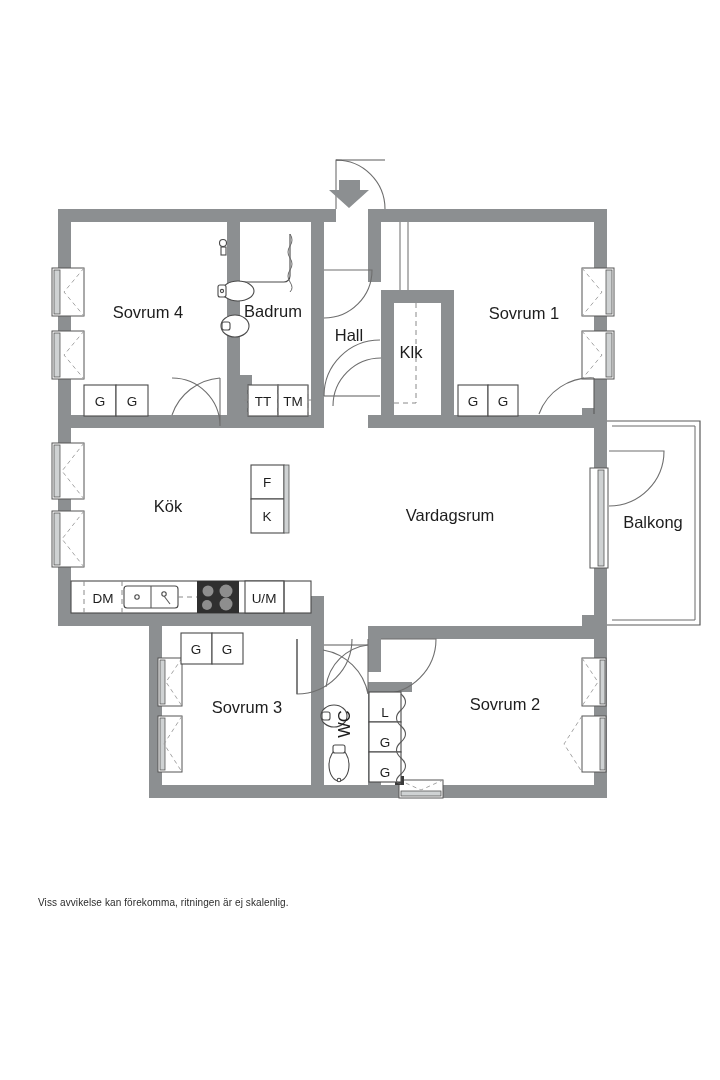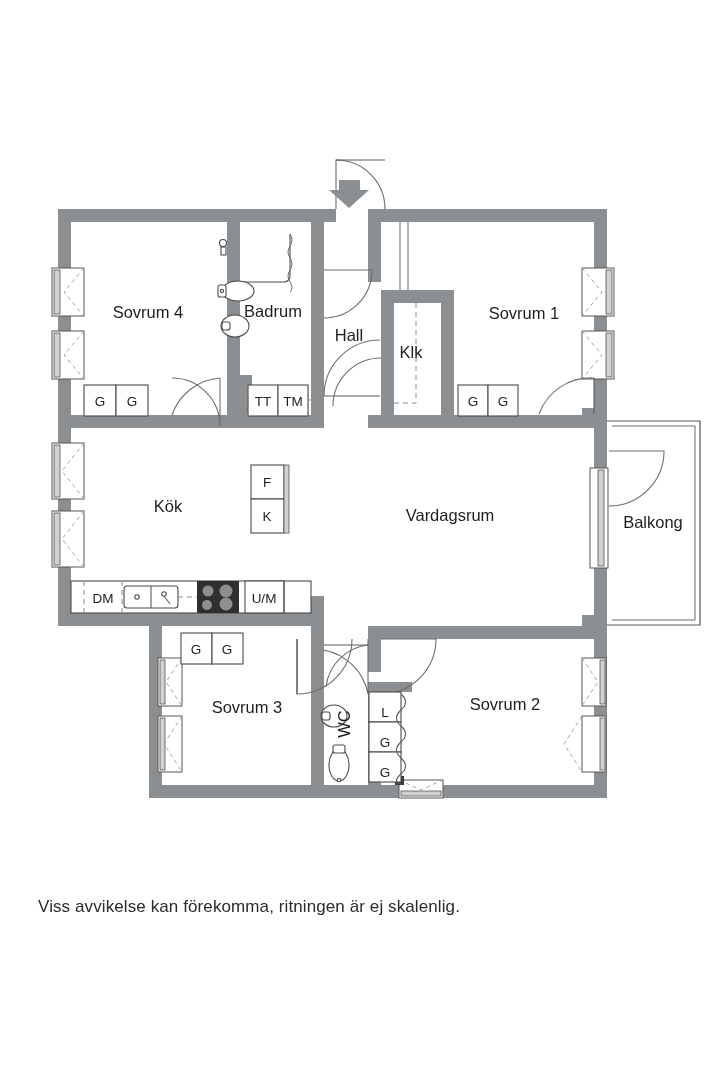--- a/index.html
+++ b/index.html
@@ -38,21 +38,21 @@
   text.clabel{
     font-family:"Liberation Sans","DejaVu Sans",sans-serif;
     font-size:13.5px;fill:#1d1d1d;
   }
   text.applabel{
     font-family:"Liberation Sans","DejaVu Sans",sans-serif;
     font-size:13.5px;fill:#1d1d1d;
   }
   .caption{
     position:absolute;left:38px;top:897px;
-    font-size:17px;color:#2b2b2b;letter-spacing:.1px;
+    font-size:10px;color:#2b2b2b;letter-spacing:.1px;
     font-family:"Liberation Sans","DejaVu Sans",sans-serif;
   }
 </style>
 </head>
 <body>
 
 <div id="plan-wrap">
 <svg id="floorplan" viewBox="0 0 720 1080" xmlns="http://www.w3.org/2000/svg">
 
   <g>

